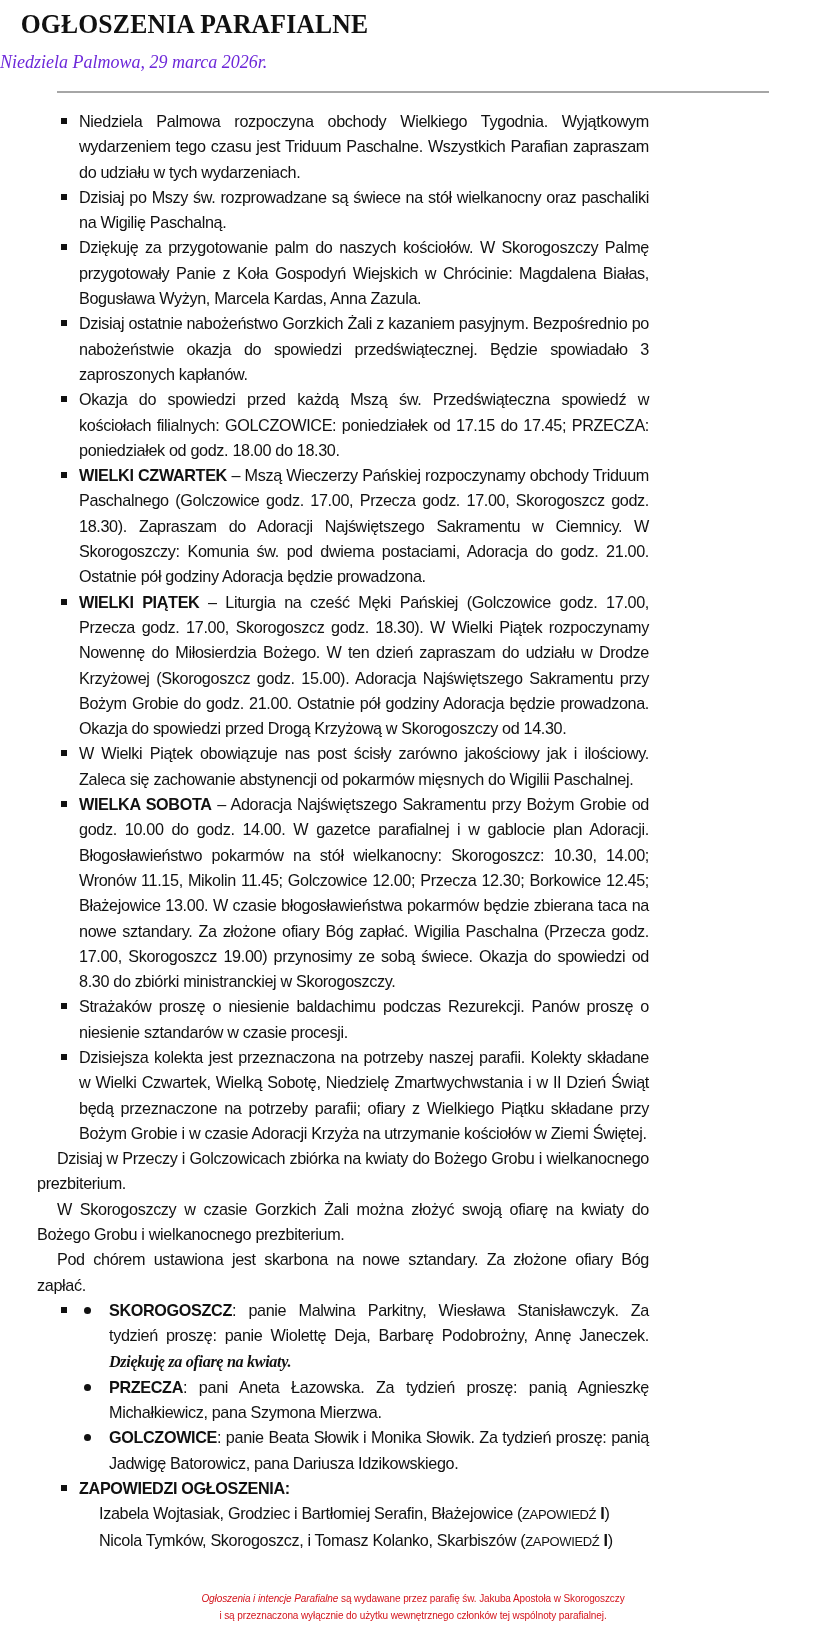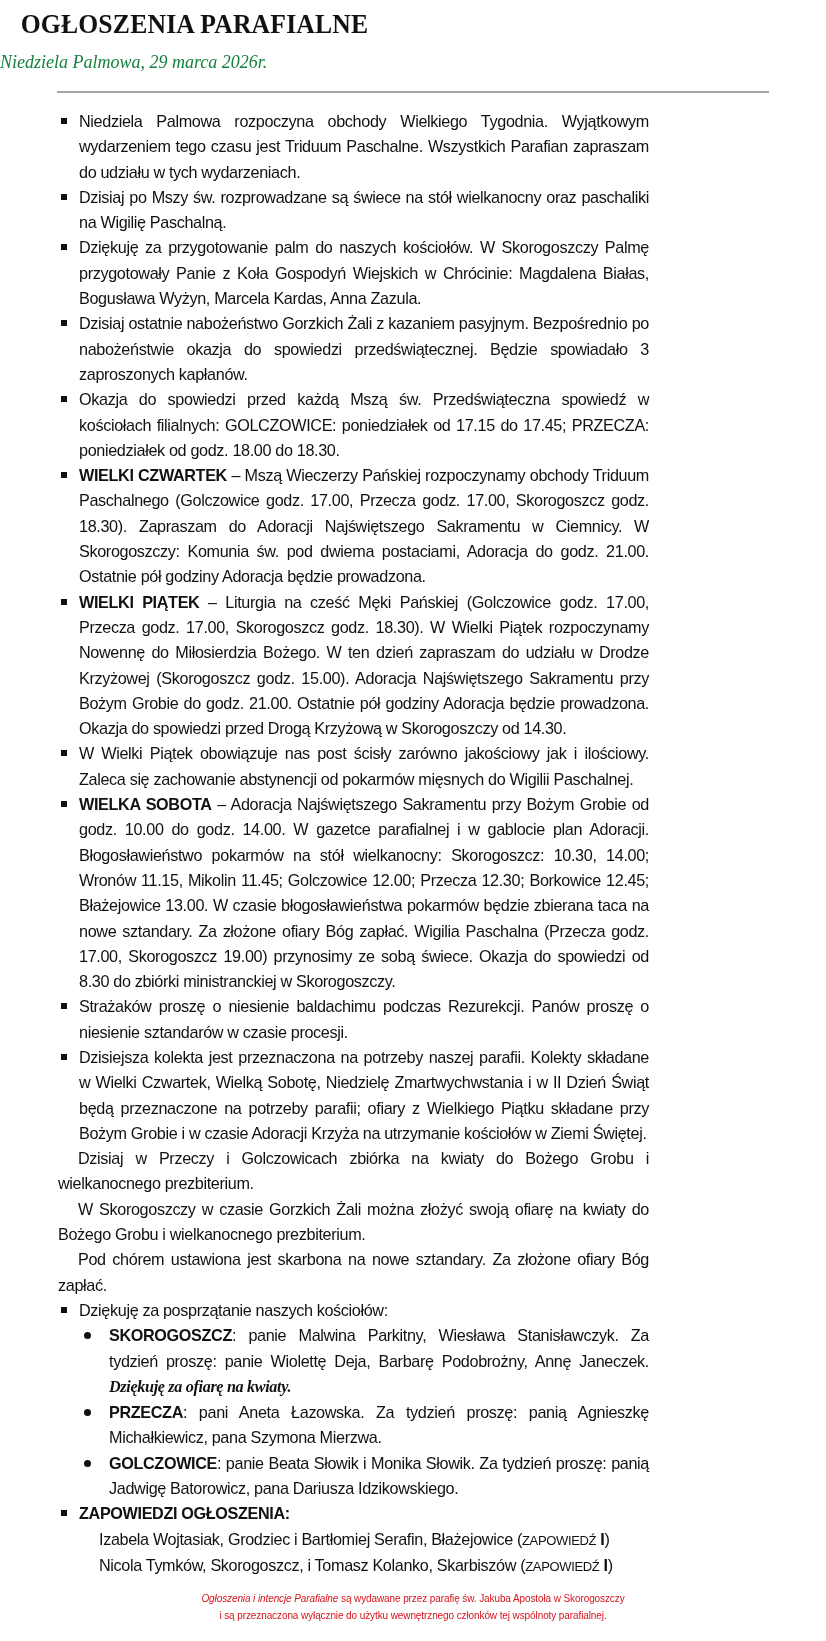--- a/index.html
+++ b/index.html
@@ -3,28 +3,28 @@
 <meta charset="utf-8">
 <style>
   html, body { margin: 0; padding: 0; background: #ffffff; }
   body { width: 826px; height: 1641px; position: relative; overflow: hidden;
          font-family: "Liberation Sans", "DejaVu Sans", sans-serif; color: #111; }
   .header { }
   .title { font-family: "Liberation Serif", "DejaVu Serif", serif; font-weight: bold;
            font-size: 27px; letter-spacing: 0.2px; margin: 0; padding-top: 8px; line-height: 32px;
            transform: scaleX(0.95); }
   .subtitle { font-family: "Liberation Serif", "DejaVu Serif", serif; font-style: italic;
-              color: #15803d; font-size: 18px; margin-top: 11px; line-height: 22px; }
+              color: #6d28d9; font-size: 18px; margin-top: 11px; line-height: 22px; }
   .rule { position: absolute; left: 57px; top: 91px; width: 712px; height: 2px; background: #a6a6a6; }
   .content { position: absolute; left: 0; top: 109px; width: 706px;
              font-size: 16.2px; line-height: 25.3px; letter-spacing: -0.35px; }
   .item { position: relative; padding-left: 79px; padding-right: 57px; text-align: justify; }
   .item .bullet { position: absolute; left: 61px; top: 9px; width: 6px; height: 6px; background: #111; }
   .item b { font-weight: bold; }
-  .indent { padding-left: 58px; padding-right: 57px; text-align: justify; text-indent: 20px; }
+  .indent { padding-left: 37px; padding-right: 57px; text-align: justify; text-indent: 20px; }
   .sub { position: relative; padding-left: 109px; padding-right: 57px; text-align: justify; }
   .sub .dot { position: absolute; left: 84px; top: 9px; width: 7px; height: 7px; border-radius: 50%; background: #111; }
   .serif-bi { font-family: "Liberation Serif", "DejaVu Serif", serif; font-weight: bold; font-style: italic; }
   .banns { padding-left: 99px; padding-right: 57px; }
   .smallcaps { font-size: 13px; }
   .footer { position: absolute; left: 0; top: 1590px; width: 826px; text-align: center;
             color: #d4141c; font-size: 10px; line-height: 17px; letter-spacing: -0.1px; }
   .footer i { font-style: italic; }
 </style>
 </head>
@@ -46,21 +46,21 @@
   <div class="item"><span class="bullet"></span><b>WIELKI PIĄTEK</b><span> – Liturgia na cześć Męki Pańskiej (Golczowice godz. 17.00, Przecza godz. 17.00, Skorogoszcz godz. 18.30). W Wielki Piątek rozpoczynamy Nowennę do Miłosierdzia Bożego.  W ten dzień zapraszam do udziału w Drodze Krzyżowej (Skorogoszcz godz. 15.00). Adoracja Najświętszego Sakramentu przy Bożym Grobie do godz. 21.00. Ostatnie pół godziny Adoracja będzie prowadzona. Okazja do spowiedzi przed Drogą Krzyżową w Skorogoszczy od 14.30.</span></div>
   <div class="item"><span class="bullet"></span><span>W Wielki Piątek obowiązuje nas post ścisły zarówno jakościowy jak i ilościowy. Zaleca się zachowanie abstynencji od pokarmów mięsnych do Wigilii Paschalnej.</span></div>
   <div class="item"><span class="bullet"></span><b>WIELKA SOBOTA</b><span> – Adoracja Najświętszego Sakramentu przy Bożym Grobie od godz. 10.00 do godz. 14.00. W gazetce parafialnej i w gablocie plan Adoracji. Błogosławieństwo pokarmów na stół wielkanocny: Skorogoszcz: 10.30, 14.00; Wronów 11.15, Mikolin 11.45; Golczowice 12.00; Przecza 12.30; Borkowice 12.45; Błażejowice 13.00. W czasie błogosławieństwa pokarmów będzie zbierana taca na nowe sztandary. Za złożone ofiary Bóg zapłać. Wigilia Paschalna (Przecza godz. 17.00, Skorogoszcz 19.00) przynosimy ze sobą świece. Okazja do spowiedzi od 8.30 do zbiórki ministranckiej w Skorogoszczy.</span></div>
   <div class="item"><span class="bullet"></span><span>Strażaków proszę o niesienie baldachimu podczas Rezurekcji. Panów proszę o niesienie sztandarów w czasie procesji.</span></div>
   <div class="item"><span class="bullet"></span><span>Dzisiejsza kolekta jest przeznaczona na potrzeby naszej parafii. Kolekty składane w Wielki Czwartek, Wielką Sobotę, Niedzielę Zmartwychwstania i w II Dzień Świąt będą przeznaczone na potrzeby parafii; ofiary z Wielkiego Piątku składane przy Bożym Grobie i w czasie Adoracji Krzyża na utrzymanie kościołów w Ziemi Świętej.</span></div>
 
   <div class="indent">Dzisiaj w Przeczy i Golczowicach zbiórka na kwiaty do Bożego Grobu i wielkanocnego prezbiterium.</div>
   <div class="indent">W Skorogoszczy w czasie Gorzkich Żali można złożyć swoją ofiarę na kwiaty do Bożego Grobu i wielkanocnego prezbiterium.</div>
   <div class="indent">Pod chórem ustawiona jest skarbona na nowe sztandary. Za złożone ofiary Bóg zapłać.</div>
 
-  <div class="item"><span class="bullet"></span><span>Dziękuję za posprzątanie naszych kościołów:</span></div>
+  <div class="item"><span class="bullet"></span></div>
   <div class="sub"><span class="dot"></span><b>SKOROGOSZCZ</b><span>: panie Malwina Parkitny, Wiesława Stanisławczyk. Za tydzień proszę: panie Wiolettę Deja, Barbarę Podobrożny, Annę Janeczek. </span><span class="serif-bi">Dziękuję za ofiarę na kwiaty.</span></div>
   <div class="sub"><span class="dot"></span><b>PRZECZA</b><span>: pani Aneta Łazowska. Za tydzień proszę: panią Agnieszkę Michałkiewicz, pana Szymona Mierzwa.</span></div>
   <div class="sub"><span class="dot"></span><b>GOLCZOWICE</b><span>: panie Beata Słowik i Monika Słowik. Za tydzień proszę: panią Jadwigę Batorowicz, pana Dariusza Idzikowskiego.</span></div>
 
   <div class="item"><span class="bullet"></span><b>ZAPOWIEDZI OGŁOSZENIA:</b></div>
   <div class="banns"><span>Izabela Wojtasiak, Grodziec i Bartłomiej Serafin, Błażejowice (</span><span class="smallcaps">ZAPOWIEDŹ</span><b> I</b><span>)</span></div>
   <div class="banns"><span>Nicola Tymków, Skorogoszcz, i Tomasz Kolanko, Skarbiszów (</span><span class="smallcaps">ZAPOWIEDŹ</span><b> I</b><span>)</span></div>
 </div>
 
 <div class="footer">

